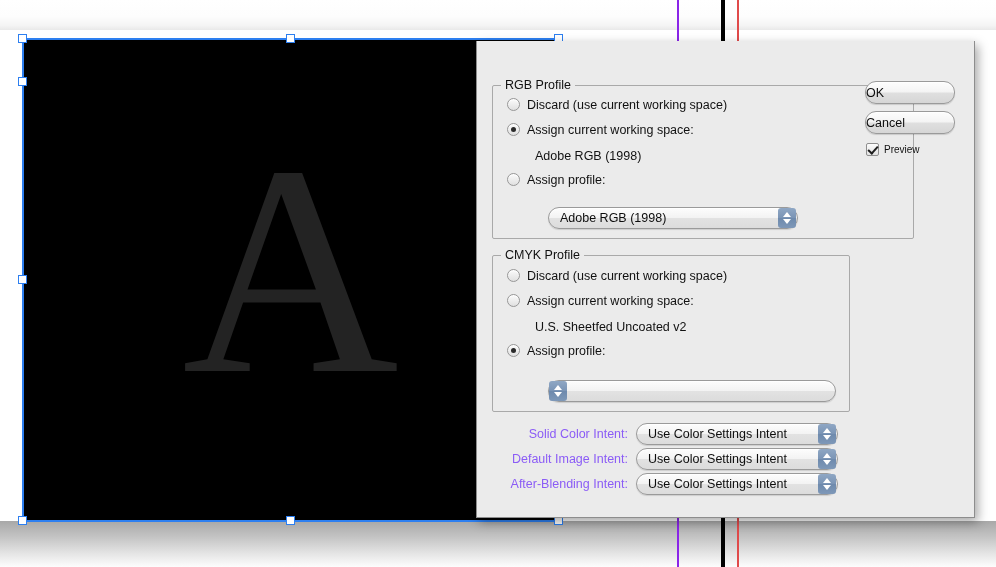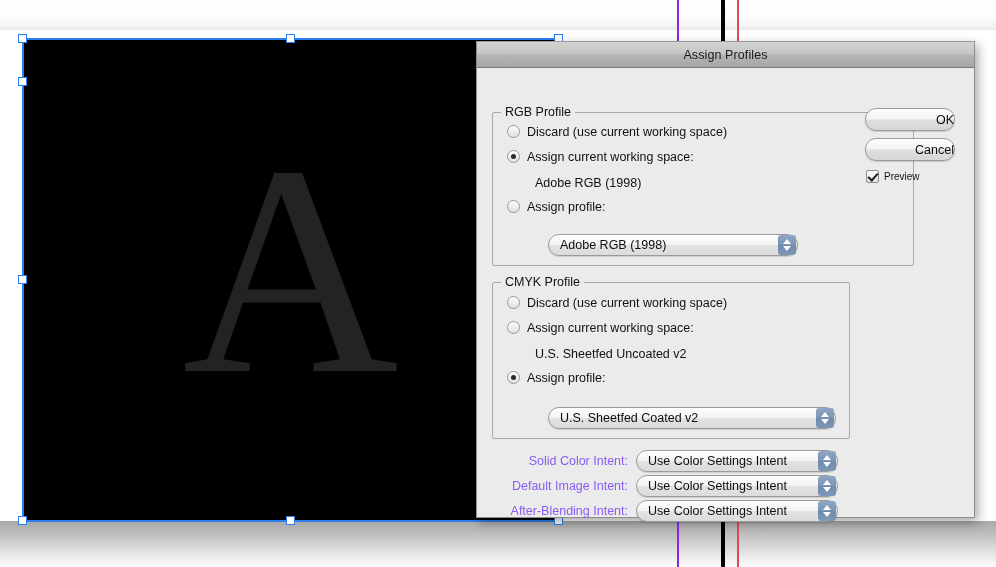--- a/index.html
+++ b/index.html
@@ -213,21 +213,21 @@
   #intent-2 { top: 432px; }
 
   
   .btn {
     position: absolute;
     width: 90px; height: 23px;
     border: 1px solid #9a9a9a;
     border-radius: 11px;
     background: linear-gradient(to bottom, #fdfdfd 0%, #f4f4f4 47%, #dfdfdf 53%, #d6d6d6 100%);
     box-shadow: 0 1px 1px rgba(0,0,0,0.14), inset 0 1px 0 rgba(255,255,255,0.95);
-    display: flex; align-items: center; justify-content: flex-end;
+    display: flex; align-items: center; justify-content: flex-start;
     font-size: 12.5px;
     color: #0d0d0d;
   }
   #ok-button     { left: 388px; top: 40px; }
   #cancel-button { left: 388px; top: 70px; }
 
   .check-row {
     position: absolute;
     left: 389px; top: 102px;
     display: flex; align-items: center; gap: 5px;
@@ -278,23 +278,20 @@
     <div class="sel-handle" style="left:18px;  top:275px;"></div>
     <div class="sel-handle" style="left:18px;  top:516px;"></div>
     <div class="sel-handle" style="left:286px; top:34px;"></div>
     <div class="sel-handle" style="left:286px; top:516px;"></div>
     <div class="sel-handle" style="left:554px; top:34px;"></div>
     <div class="sel-handle" style="left:554px; top:516px;"></div>
   </div>
 
   <div class="dialog">
 
-    <div class="titlebar">
-      <span class="title">Assign Profiles</span>
-    </div>
 
     <div class="dialog-body">
 
       <div class="groupbox" id="rgb-group">
         <span class="legend">RGB Profile</span>
 
         <div class="radio-row" style="left:14px; top:12px;">
           <span class="radio"></span>
           <span>Discard (use current working space)</span>
         </div>
@@ -334,21 +331,20 @@
         </div>
 
         <div class="static-profile" style="left:42px; top:64px;">U.S. Sheetfed Uncoated v2</div>
 
         <div class="radio-row" style="left:14px; top:88px;">
           <span class="radio checked"></span>
           <span>Assign profile:</span>
         </div>
 
         <div class="popup" id="cmyk-popup">
-          <span class="popup-label">U.S. Sheetfed Coated v2</span>
           <span class="stepper">
             <span class="arr up"></span>
             <span class="arr down"></span>
           </span>
         </div>
       </div>
 
       <div class="intent-row" id="intent-0">
         <span class="intent-label">Solid Color Intent:</span>
         <span class="popup">

